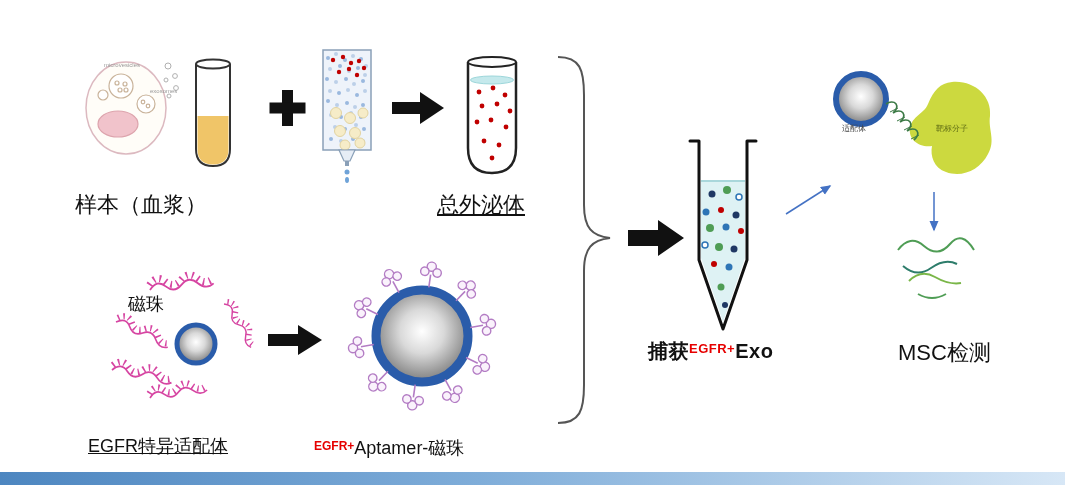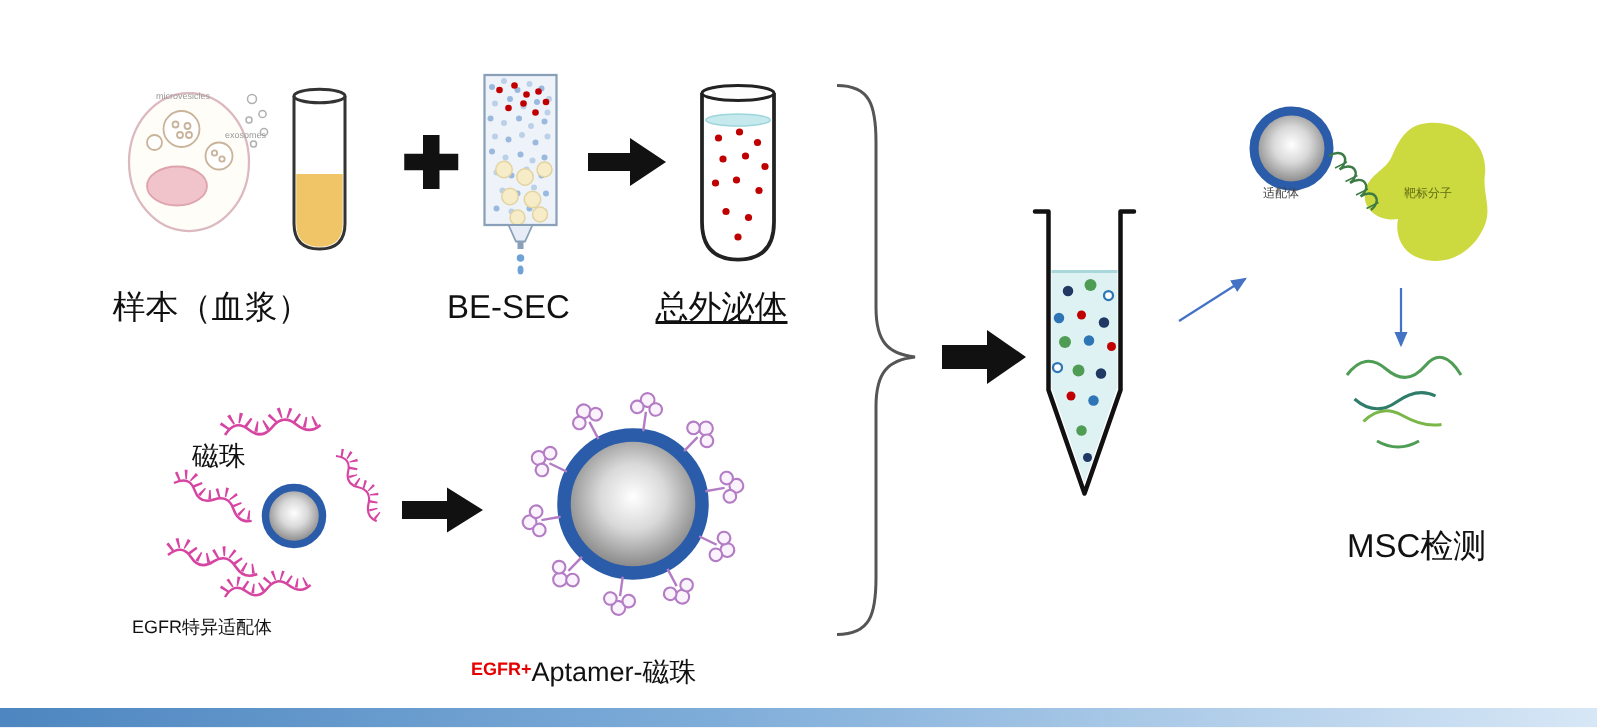--- a/index.html
+++ b/index.html
@@ -273,32 +273,34 @@
     <path class="strand2" d="M903,266 q14,12 28,2 t26,-4"></path>
     <path class="strand3" d="M909,281 q12,-12 26,-4 t26,6"></path>
     <path class="strand1" d="M918,294 q14,8 28,0"></path>
   </g>
 </svg>
 
 <div class="lbl microtiny" style="left:104px;top:62px;width:70px;">microvesicles</div>
 <div class="lbl microtiny" style="left:150px;top:88px;width:50px;">exosomes</div>
 
 <div class="lbl lbl-main" style="left:75px;top:192px;width:160px;">样本（血浆）</div>
-<div class="lbl lbl-main" style="left:298px;top:192px;width:100px;">BE-SEC</div>
 <div class="lbl lbl-main" style="left:437px;top:192px;width:112px;text-decoration:underline;">总外泌体</div>
 
 <div class="lbl lbl-left" style="left:100px;top:294px;width:60px;font-size:18px;">磁珠</div>
 
-<div class="lbl" style="left:88px;top:412px;width:190px;font-size:12px;">EGFR特异适配体</div>
+<div class="lbl" style="left:88px;top:436px;width:190px;font-size:18px;text-decoration:underline;">EGFR特异适配体</div>
 
 <div class="lbl conj" style="left:314px;top:438px;width:224px;">
   <span class="red egfr">EGFR+</span><span>Aptamer-磁珠</span>
 </div>
 
+<div class="lbl capture" style="left:648px;top:340px;width:180px;">
+  <span>捕获</span><span class="red egfr">EGFR+</span><span>Exo</span>
+</div>
 
 <div class="lbl tiny" style="left:842px;top:124px;width:44px;">适配体</div>
 <div class="lbl tiny olive" style="left:936px;top:124px;width:48px;">靶标分子</div>
 
-<div class="lbl lbl-main" style="left:898px;top:340px;width:120px;margin-top:11px;">MSC检测</div>
+<div class="lbl lbl-main" style="left:898px;top:340px;width:120px;">MSC检测</div>
 
 <div class="footer-bar"></div>
 
 </div>
 
 </body></html>

